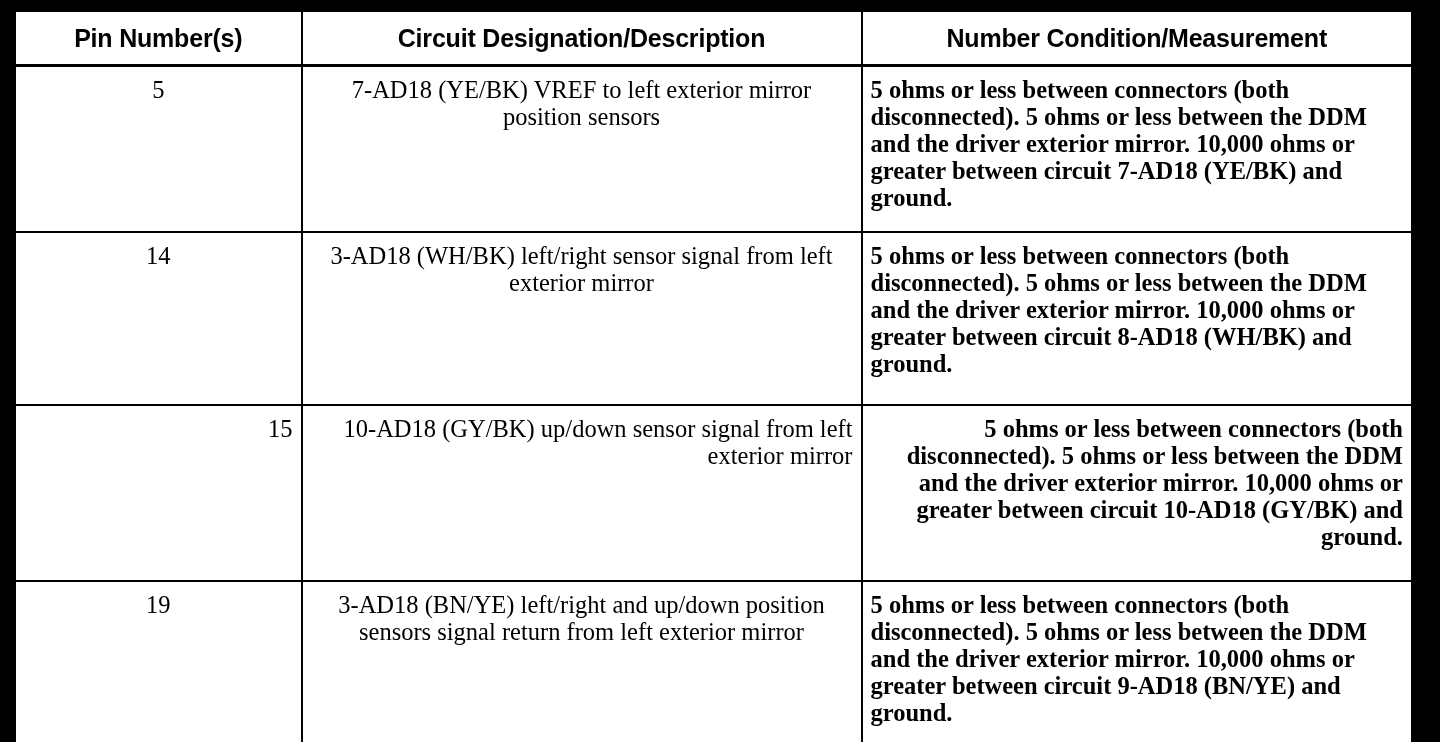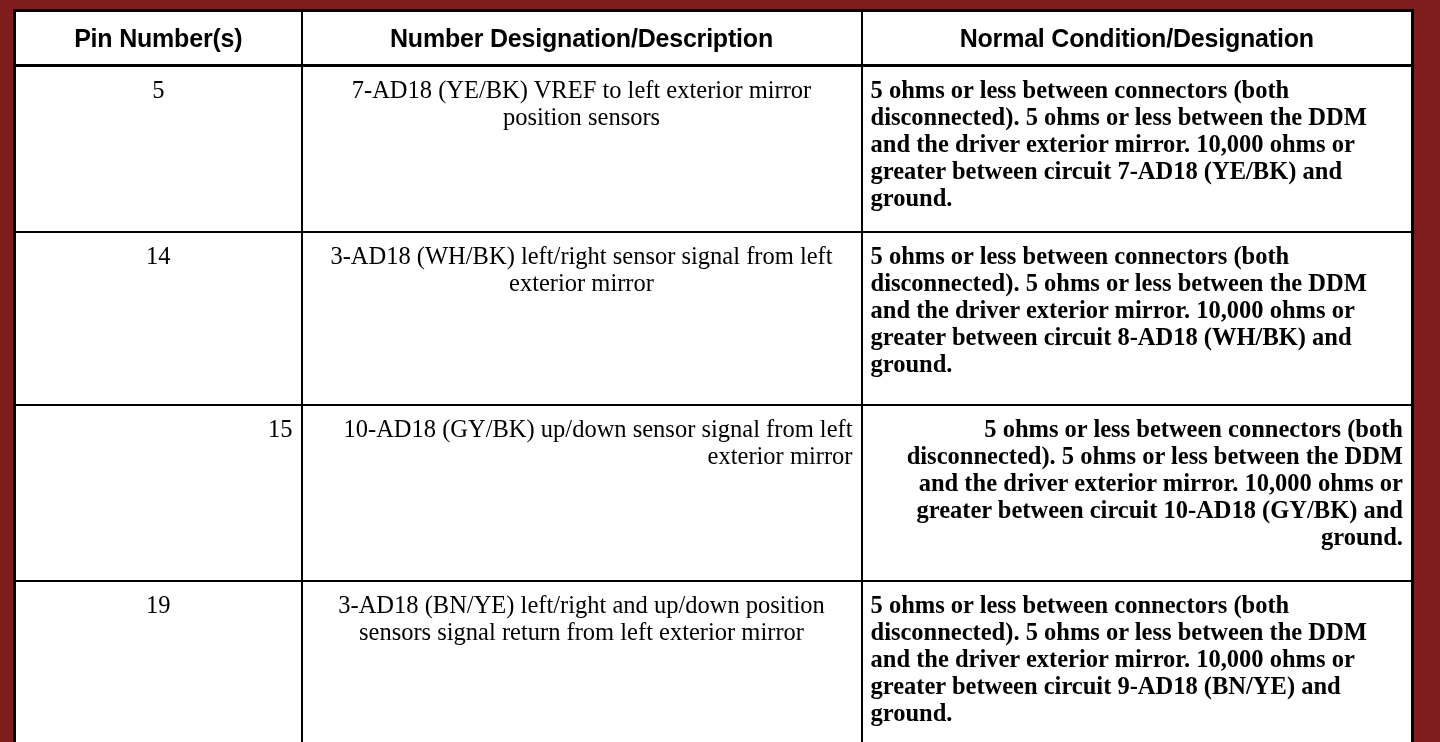--- a/index.html
+++ b/index.html
@@ -13,21 +13,21 @@
     height: 742px;
     overflow: hidden;
     font-family: "Liberation Serif", serif;
     color: #000000;
   }
 
   .page {
     position: relative;
     width: 1440px;
     height: 742px;
-    background: #7f1d1d;
+    background: #000000;
   }
 
   
   .pin-table-wrap {
     position: absolute;
     left: 13px;
     top: 9px;
     width: 1398px;
   }
 
@@ -112,22 +112,22 @@
     <table class="pin-table">
       <colgroup>
         <col class="col-pin">
         <col class="col-desc">
         <col class="col-meas">
       </colgroup>
 
       <thead>
         <tr class="header-row">
           <th>Pin Number(s)</th>
-          <th>Number Designation/Description</th>
-          <th>Normal Condition/Designation</th>
+          <th>Circuit Designation/Description</th>
+          <th>Number Condition/Measurement</th>
         </tr>
       </thead>
 
       <tbody>
 
         <tr class="data-row row-0">
           <td class="cell-pin">
             <span class="cell-text">5</span>
           </td>
           <td class="cell-desc">

